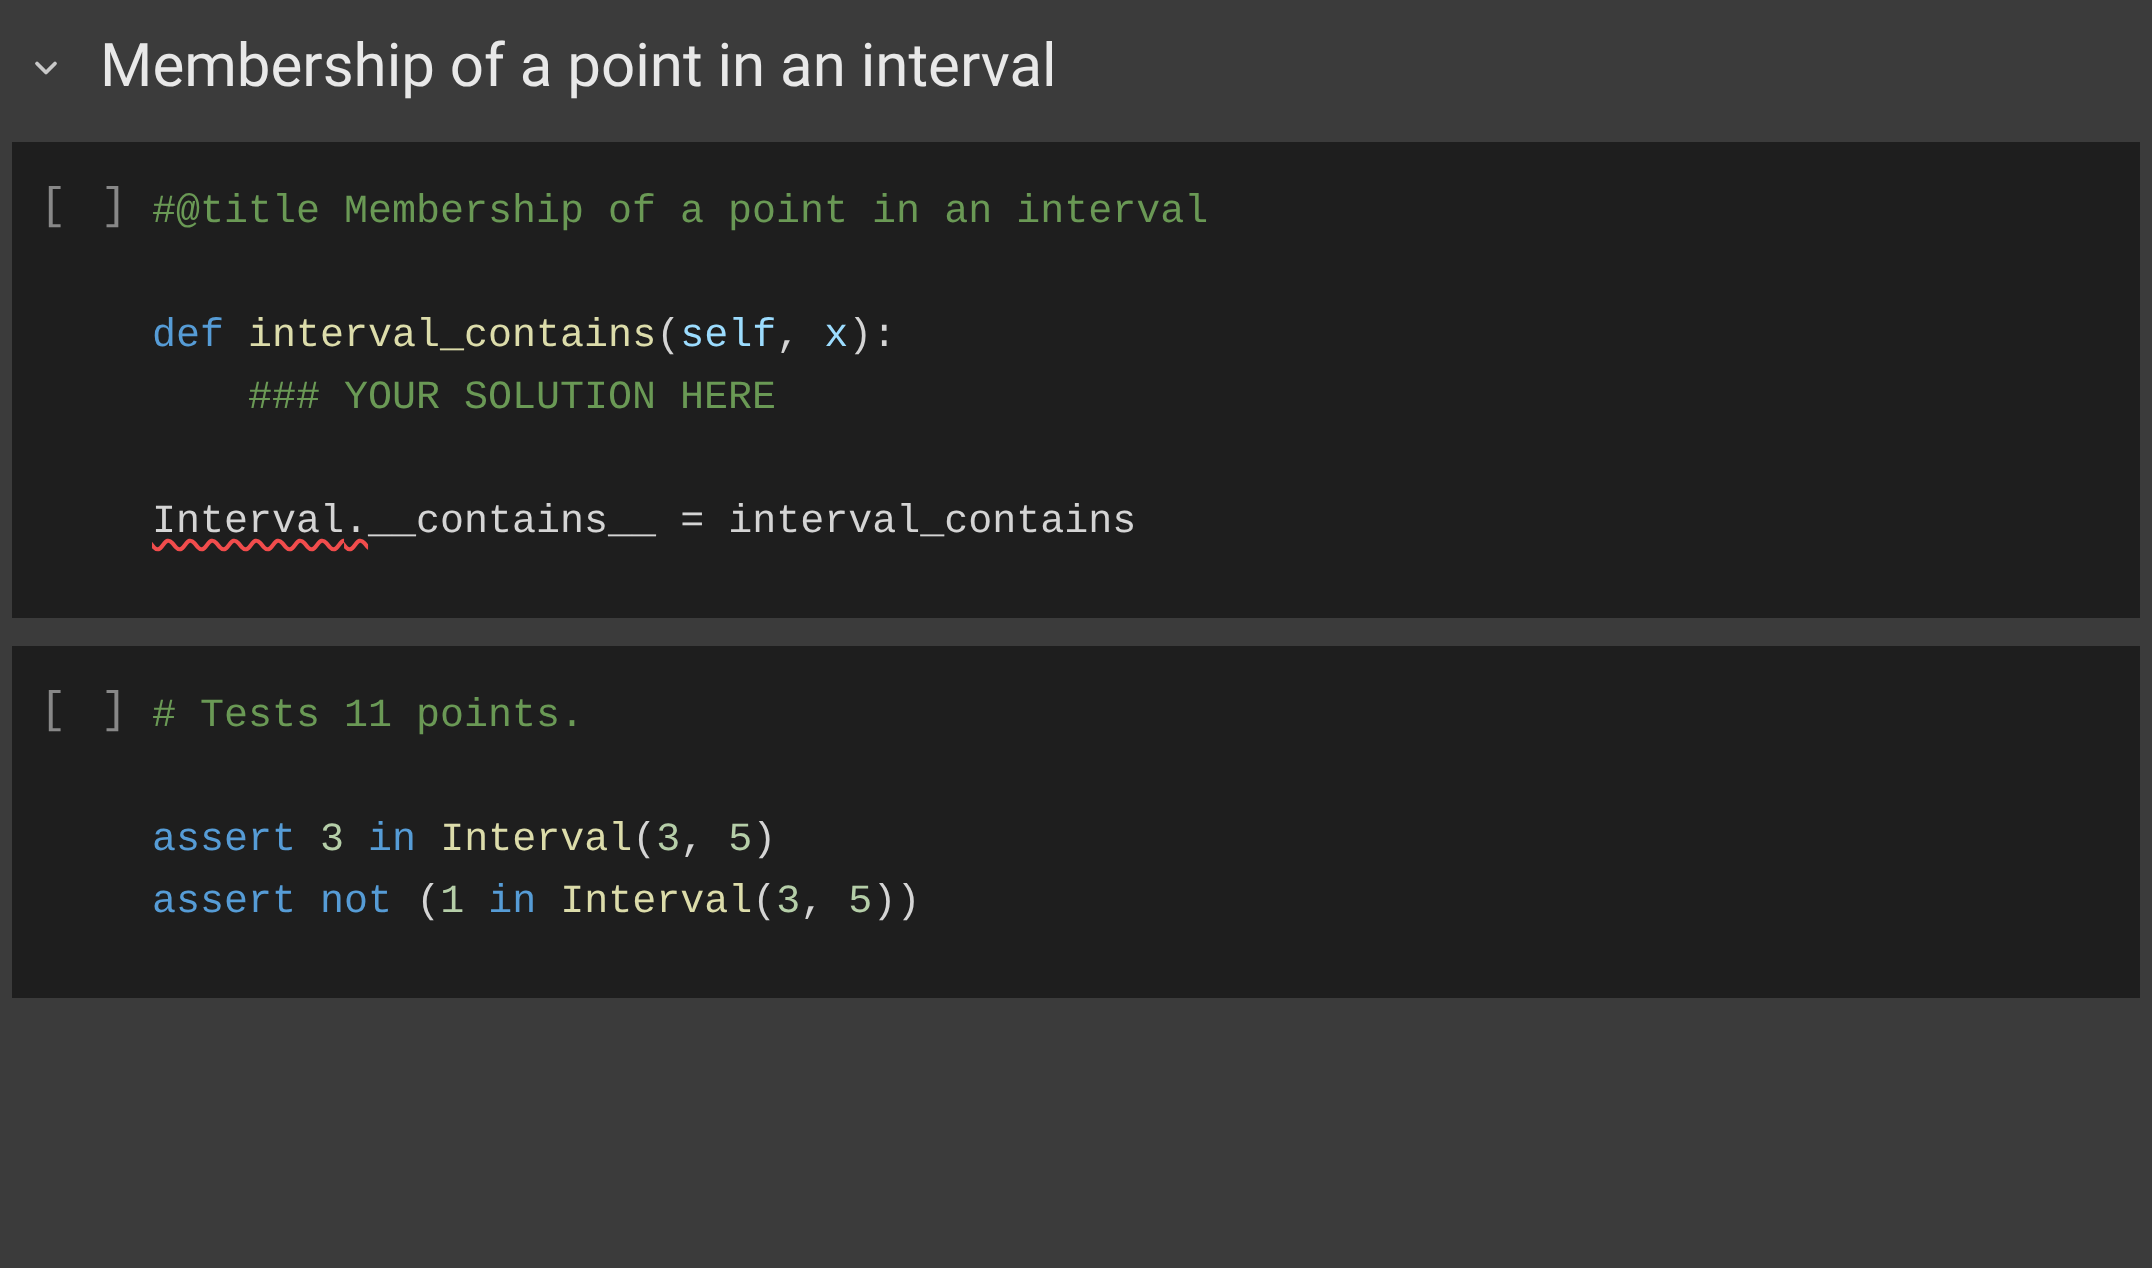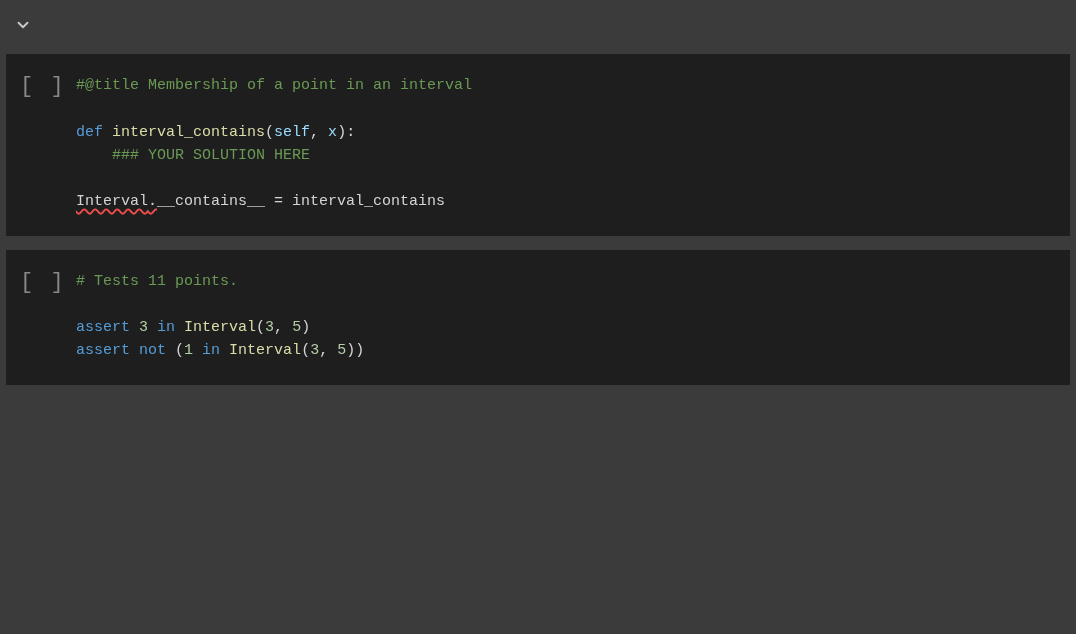--- a/index.html
+++ b/index.html
@@ -42,23 +42,23 @@
     flex: none;
     padding: 20px 0 0 14px;
     color: #888;
     font-family: "SFMono-Regular", Consolas, "Liberation Mono", Menlo, monospace;
     font-size: 22px;
     letter-spacing: 2px;
     user-select: none;
   }
   .code {
     flex: 1;
-    padding: 20px 16px 22px 0;
+    padding: 20px 16px 32px 0;
     font-family: "SFMono-Regular", Consolas, "Liberation Mono", Menlo, monospace;
-    font-size: 15px;
+    font-size: 20px;
     line-height: 1.55;
     color: #d4d4d4;
     white-space: pre;
   }
   .tok-comment   { color: #6a9955; }
   .tok-keyword   { color: #569cd6; }
   .tok-funcname  { color: #dcdcaa; }
   .tok-param     { color: #9cdcfe; }
   .tok-punct     { color: #d4d4d4; }
   .tok-op        { color: #d4d4d4; }
@@ -74,20 +74,21 @@
 </style>
 </head>
 <body>
 
 <div class="section-header">
   <span class="chevron">
     <svg viewBox="0 0 24 24" fill="none" stroke="#c8c8c8" stroke-width="2.5" stroke-linecap="round" stroke-linejoin="round">
       <polyline points="6 9 12 15 18 9"></polyline>
     </svg>
   </span>
+  <span class="section-title">Membership of a point in an interval</span>
 </div>
 
 <div class="cell">
   <div class="gutter">[ ]</div>
   <div class="code"><span class="tok-comment">#@title Membership of a point in an interval</span>
 <span></span>
 <span class="tok-keyword">def</span> <span class="tok-funcname">interval_contains</span><span class="tok-punct">(</span><span class="tok-param">self</span><span class="tok-punct">, </span><span class="tok-param">x</span><span class="tok-punct">)</span><span class="tok-punct">:</span>
 <span>    </span><span class="tok-comment">### YOUR SOLUTION HERE</span>
 <span></span>
 <span class="error-underline">Interval</span><span class="error-underline tok-punct">.</span><span>__contains__</span><span class="tok-op"> = </span><span>interval_contains</span></div>

